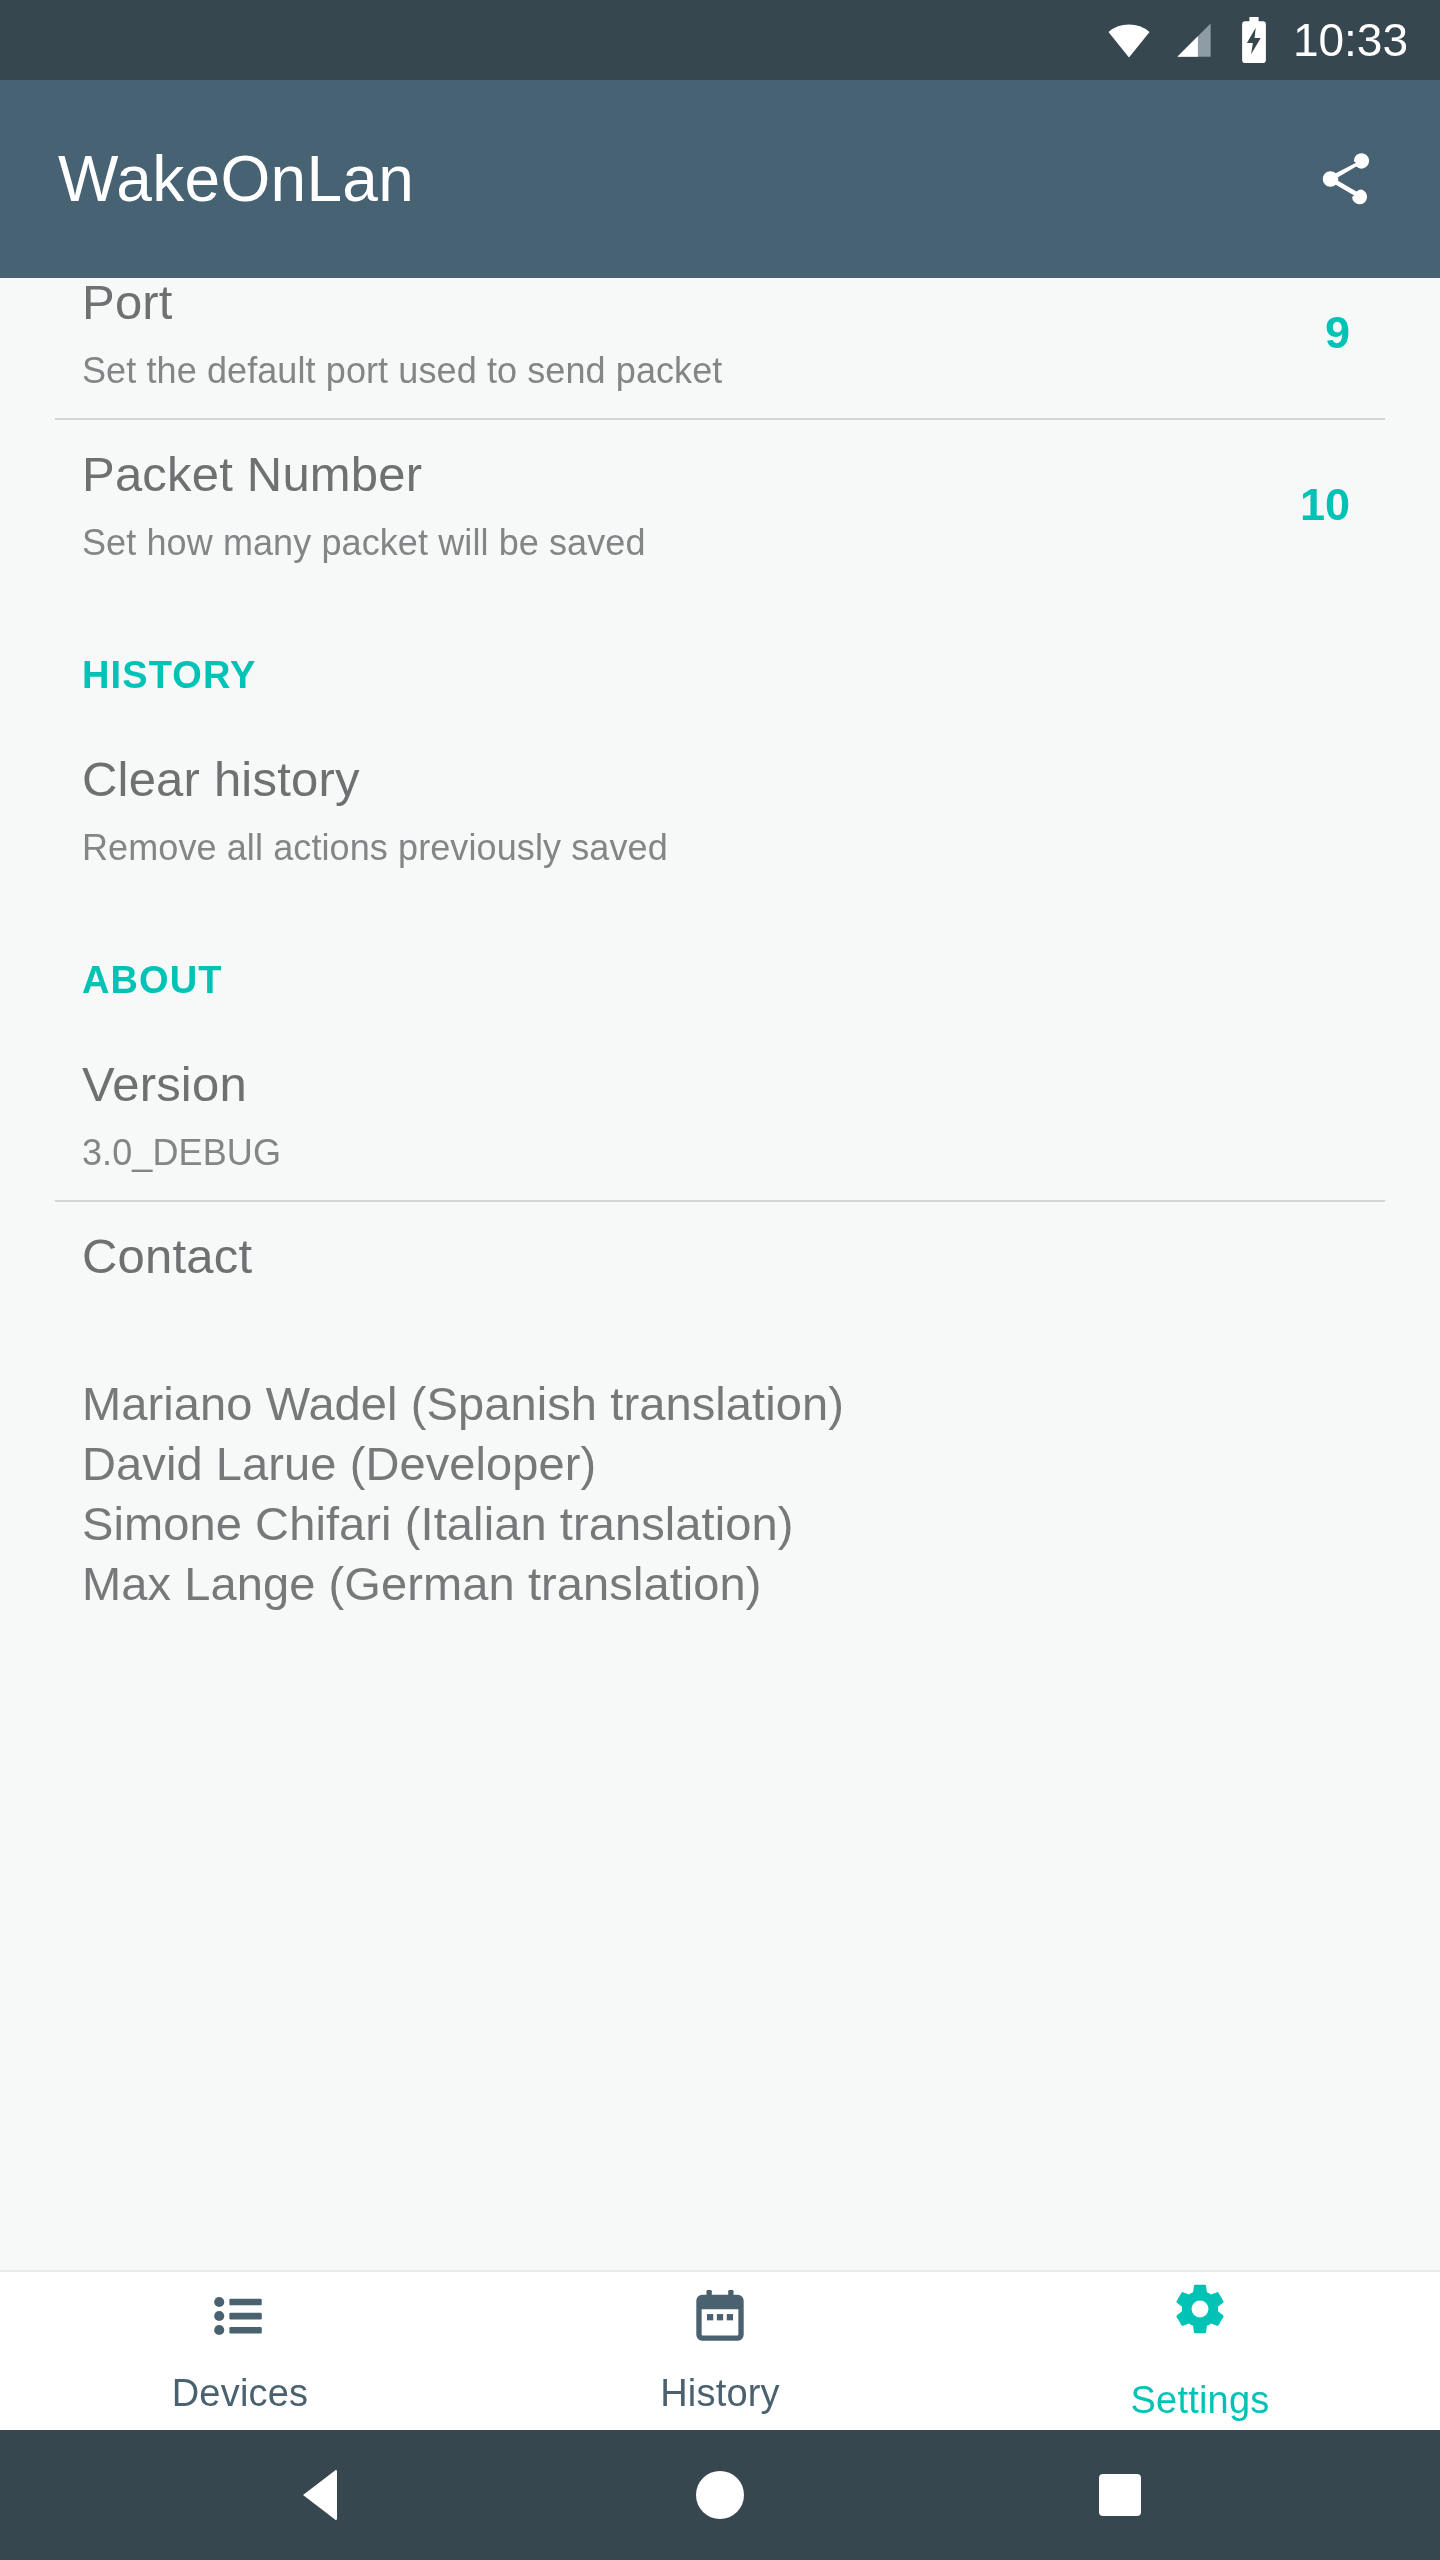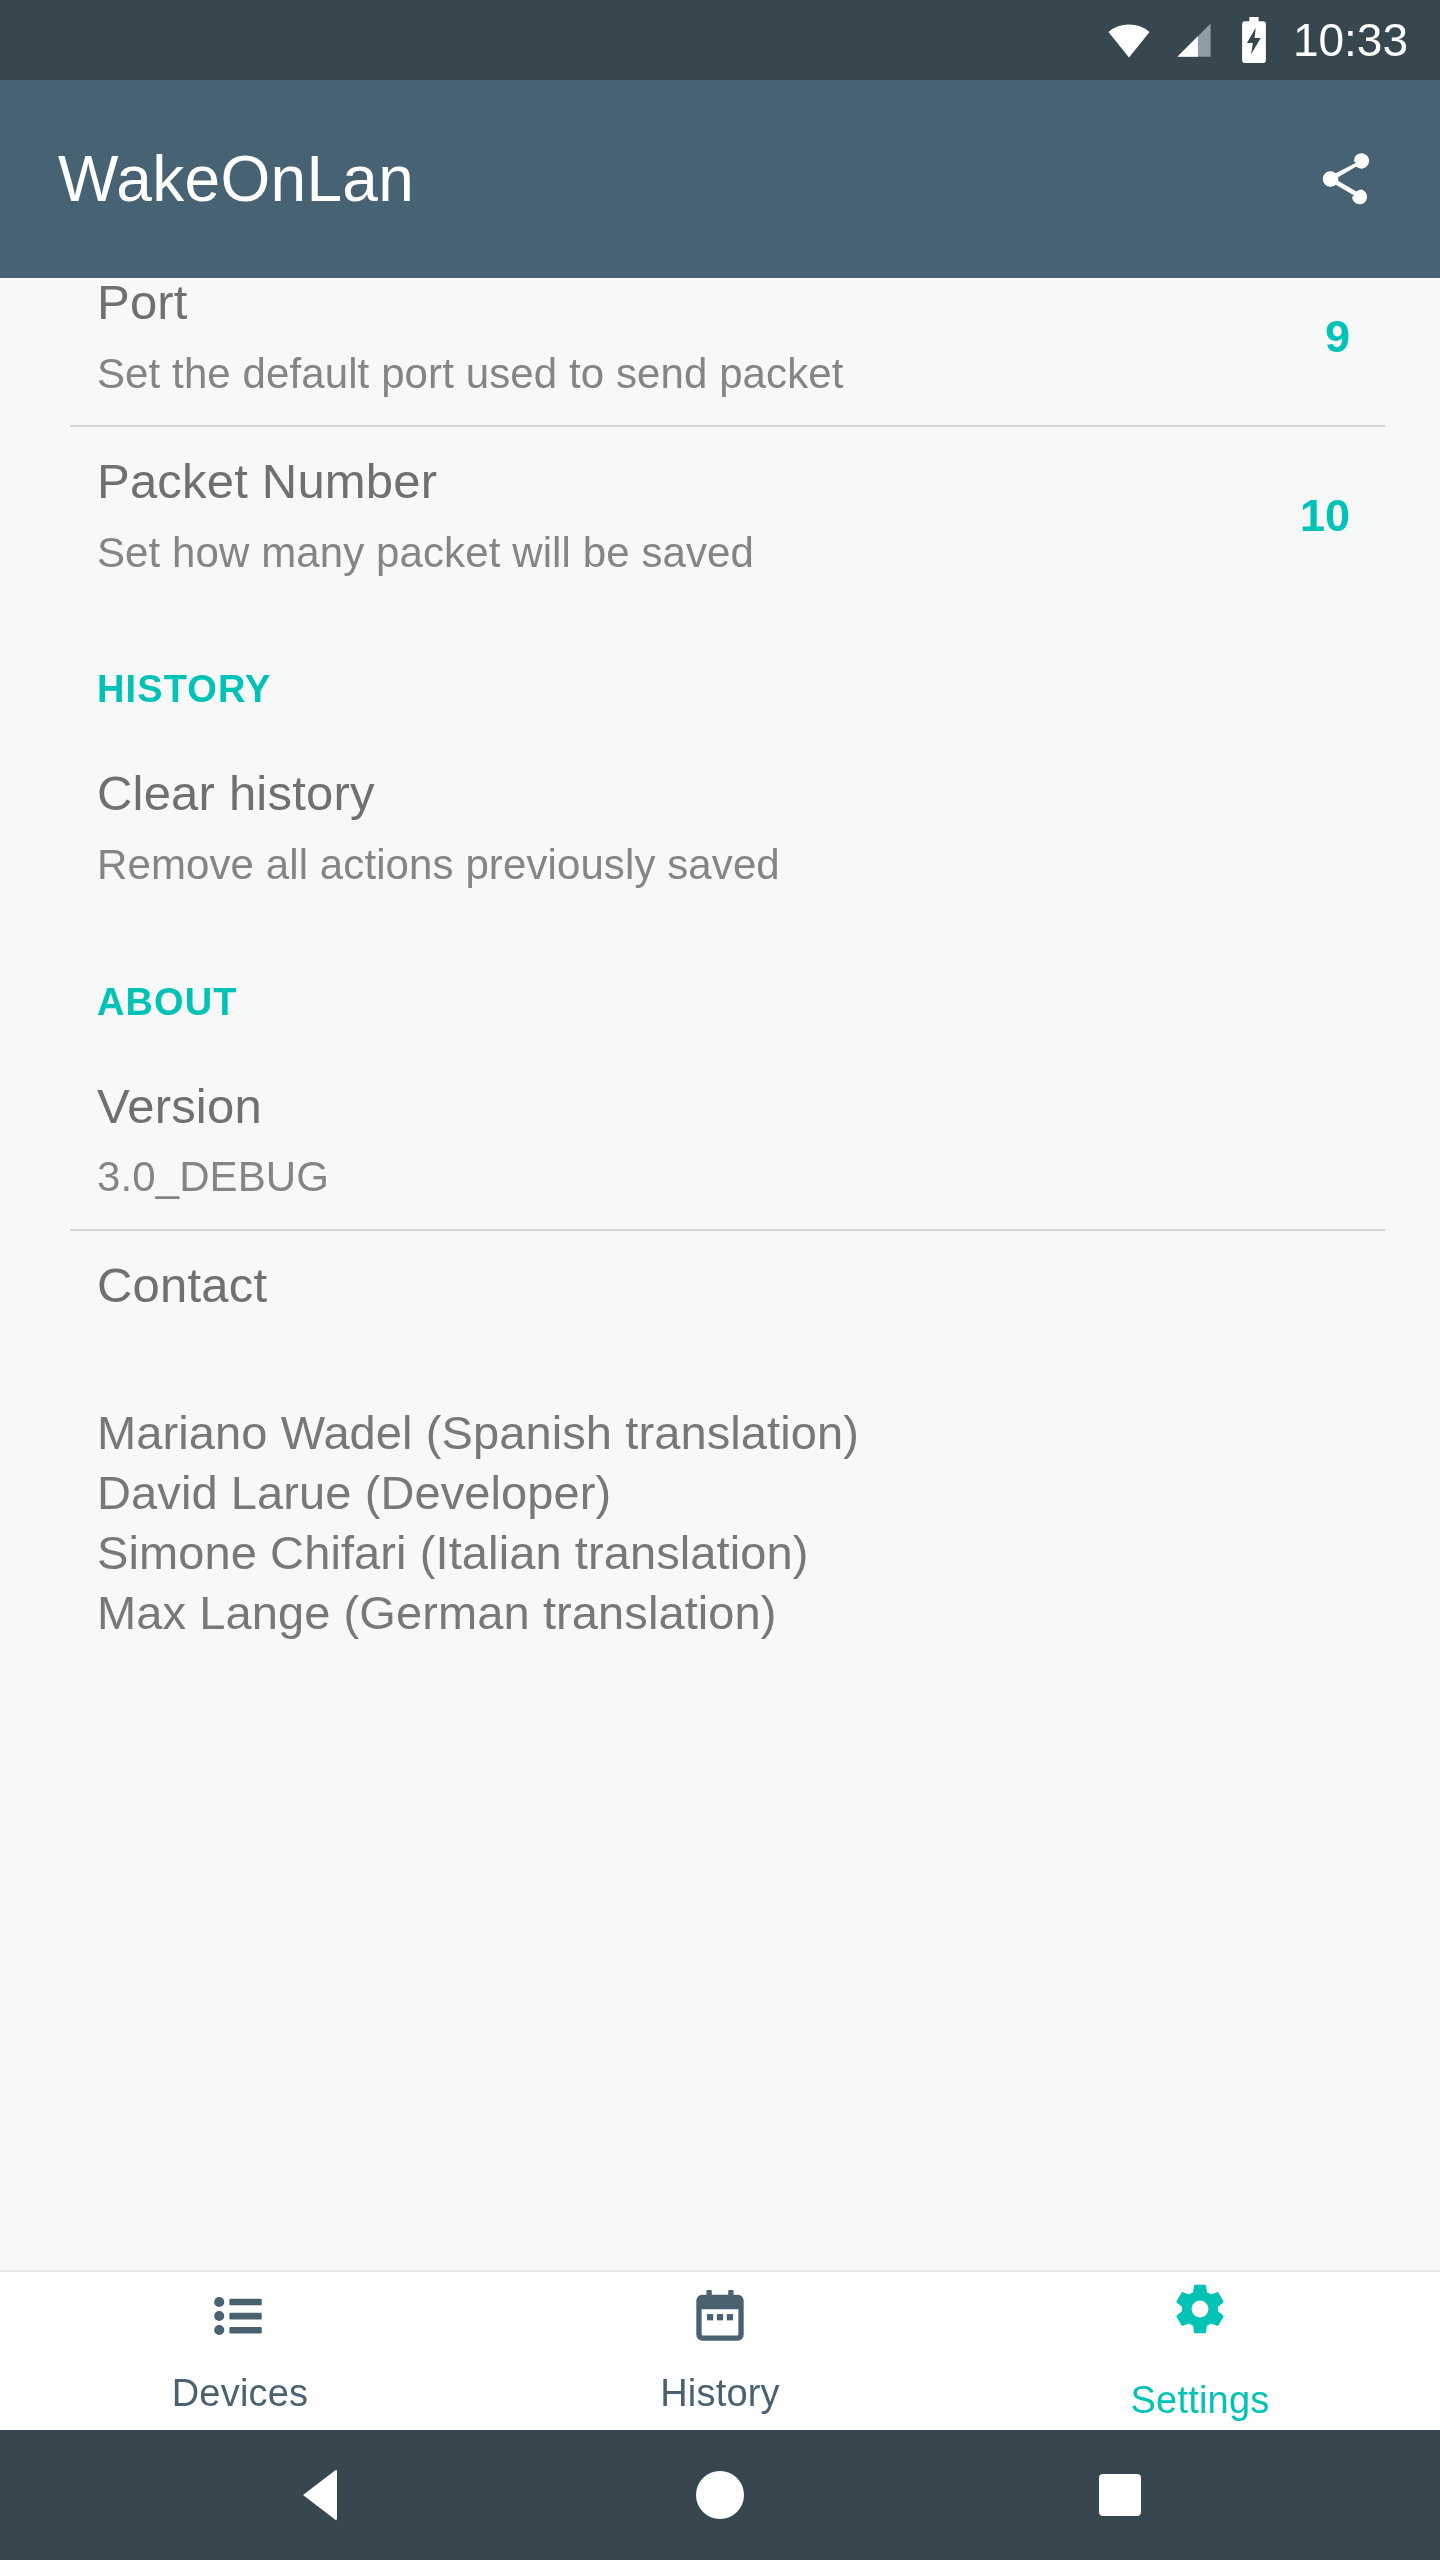--- a/index.html
+++ b/index.html
@@ -55,36 +55,36 @@
 
   
   .content {
     flex:1 1 auto;
     position:relative;
     overflow:hidden;
     background:#f7f8f8;
   }
   .scroll-inner {
     position:absolute;
-    top:-30px; left:15px; right:0;
+    top:-30px; left:0; right:0;
   }
 
   .pref-row {
     position:relative;
     padding:26px 82px 26px 82px;
     display:flex; align-items:flex-start; justify-content:space-between;
     cursor:pointer;
   }
   .pref-texts { flex:1 1 auto; min-width:0; }
   .pref-title {
     font-size:49px; color:#6e7071; font-weight:400;
     line-height:1.18; letter-spacing:0.2px;
   }
   .pref-summary {
-    font-size:42px; color:#838587; font-weight:400;
+    font-size:36px; color:#838587; font-weight:400;
     line-height:1.2; letter-spacing:0.1px;
     margin-top:17px;
   }
   .pref-value {
     flex:0 0 auto;
     font-size:45px; font-weight:700;
     color:#00c3b6;
     margin-left:40px;
     align-self:center;
     padding-right:8px;

